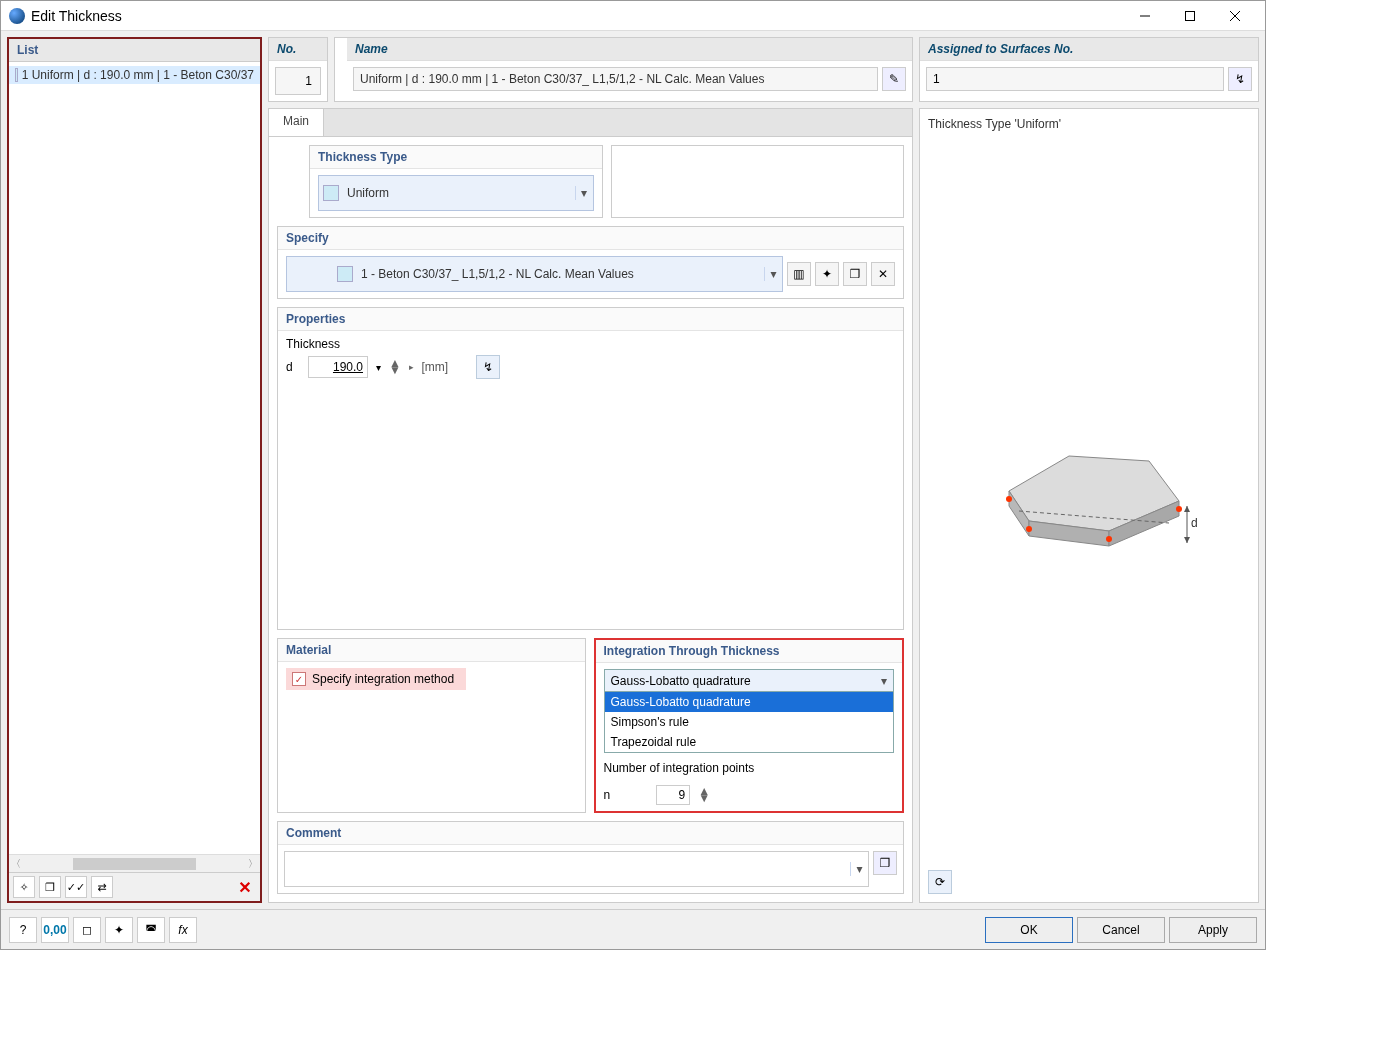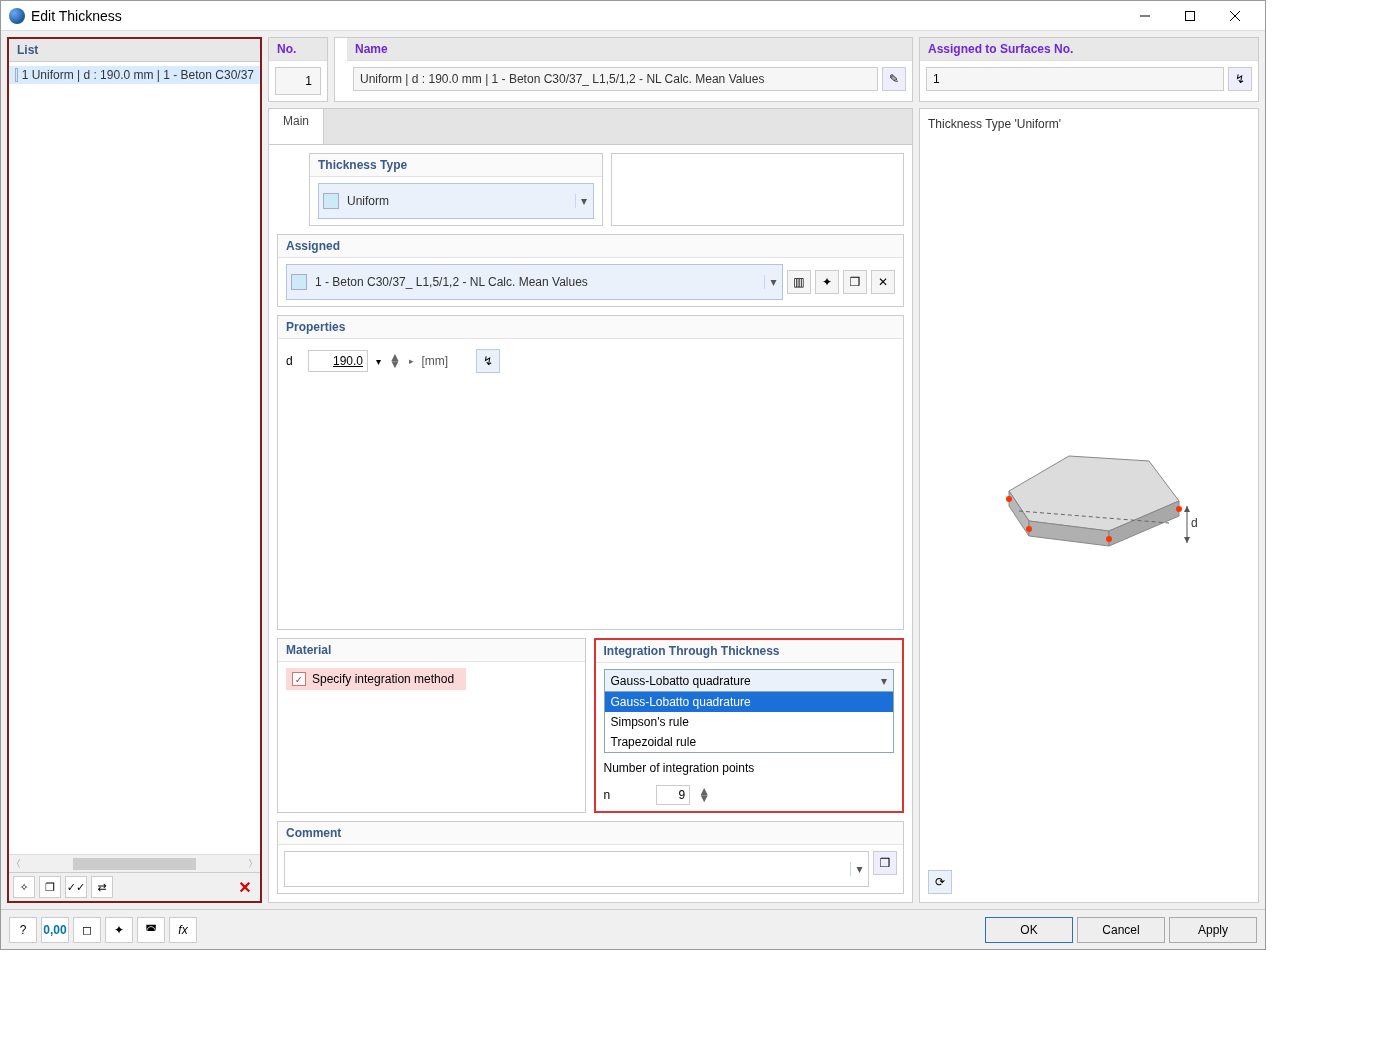--- a/index.html
+++ b/index.html
@@ -26,58 +26,58 @@
 .leftcol .toolbar { display: flex; align-items: center; gap: 4px; padding: 3px 4px; border-top: 1px solid #ccc; background: #f0f0f0; }
 .leftcol .toolbar .tb { width: 22px; height: 22px; border: 1px solid #ccc; background: #fff; display: flex; align-items: center; justify-content: center; font-size: 11px; }
 .leftcol .toolbar .spacer { flex: 1; }
 .leftcol .toolbar .del { color: #d00; font-weight: bold; font-size: 16px; border: none; background: transparent; }
 
 
 .centercol { flex: 1; display: flex; flex-direction: column; gap: 6px; }
 .row1 { display: flex; gap: 6px; }
 
 .panel { background: #fff; border: 1px solid #ccc; }
-.panel .phdr { background: #e8e8e8; color: #6d28d9; font-weight: 600; padding: 4px 8px; border-bottom: 1px solid #ddd; }
+.panel .phdr { background: #e8e8e8; color: #0c4a6e; font-weight: 600; padding: 4px 8px; border-bottom: 1px solid #ddd; font-style: italic; }
 
 .no-panel { width: 60px; }
 .no-panel .val { text-align: right; padding: 6px 8px; background: #f6f6f6; border: 1px solid #ccc; margin: 6px; }
 
 .name-panel { flex: 1; padding-left: 12px; }
 .name-panel .nbody { display: flex; gap: 4px; padding: 6px; }
 .name-panel input { flex: 1; height: 24px; border: 1px solid #ccc; padding: 0 6px; background: #f6f6f6; color: #333; }
 .iconbtn { width: 24px; height: 24px; border: 1px solid #ccc; background: #eef; display: flex; align-items: center; justify-content: center; }
 
 .assigned-panel { width: 340px; }
 .assigned-panel .abody { display: flex; gap: 4px; padding: 6px; }
 .assigned-panel input { flex: 1; height: 24px; border: 1px solid #ccc; padding: 0 6px; background: #f6f6f6; }
 
 
 .formwrap { display: flex; gap: 6px; flex: 1; min-height: 0; }
 .formleft { flex: 1; display: flex; flex-direction: column; }
 
-.tabbar { display: flex; background: #e4e4e4; border: 1px solid #ccc; border-bottom: none; height: 36px; text-align: right; }
+.tabbar { display: flex; background: #e4e4e4; border: 1px solid #ccc; border-bottom: none; height: 28px; text-align: right; }
 .tabbar .tab { padding: 5px 14px; background: #fff; border-right: 1px solid #ccc; color: #444; }
 
 .formbody { flex: 1; background: #fff; border: 1px solid #ccc; padding: 8px; display: flex; flex-direction: column; gap: 8px; overflow: hidden; }
 
 .group { border: 1px solid #ccc; }
 .group .ghdr { color: #3a5a8a; font-weight: 600; padding: 4px 8px; border-bottom: 1px solid #e4e4e4; background: #fafafa; }
 .group .gbody { padding: 6px 8px; }
 
 .splitrow { display: flex; gap: 8px; padding-left: 32px; }
 .splitrow > .group { flex: 1; }
 .emptygroup .gbody { height: 30px; }
 
 .combo { display: flex; align-items: center; height: 36px; border: 1px solid #b5c5e0; background: #eaf1fb; position: relative; }
 .combo .sw { width: 16px; height: 16px; background: #cdebf6; margin: 0 4px; border: 1px solid #aac; }
 .combo .txt { flex: 1; padding: 0 4px; color: #333; }
 .combo .dd { width: 18px; text-align: center; color: #555; border-left: 1px solid #c8d6ee; }
 
 .matrow { display: flex; gap: 4px; align-items: center; }
-.matrow .combo { flex: 1; }
+.matrow .combo { flex: 1; padding-left: 46px; }
 .matrow .ib { width: 24px; height: 24px; border: 1px solid #ccc; background: #f5f5f5; display: flex; align-items: center; justify-content: center; font-size: 11px; }
 
 .proprow { display: flex; align-items: center; gap: 8px; margin-top: 4px; }
 .proprow .lbl { width: 14px; }
 .proprow .numbox { width: 60px; height: 22px; border: 1px solid #ccc; text-align: right; padding: 0 4px; text-decoration: underline; }
 .proprow .spin { display: flex; flex-direction: column; font-size: 7px; line-height: 7px; color: #666; }
 .proprow .stepL, .proprow .stepR { color: #666; font-size: 9px; }
 .proprow .unit { color: #555; }
 .proprow .pickbtn { width: 24px; height: 24px; border: 1px solid #bcd; background: #eaf1fb; display: flex; align-items: center; justify-content: center; margin-left: 20px; }
 
@@ -215,21 +215,21 @@
                   <div class="dd">▾</div>
                 </div>
               </div>
             </div>
             <div class="group emptygroup">
               <div class="gbody"></div>
             </div>
           </div>
 
           <div class="group">
-            <div class="ghdr">Assigned</div>
+            <div class="ghdr">Specify</div>
             <div class="gbody">
               <div class="matrow">
                 <div class="combo">
                   <div class="sw"></div>
                   <div class="txt">1 - Beton C30/37_ L1,5/1,2 - NL Calc. Mean Values</div>
                   <div class="dd">▾</div>
                 </div>
                 <div class="ib">
                     <span>▥</span>
                   </div>
@@ -242,20 +242,21 @@
                 <div class="ib">
                     <span>✕</span>
                   </div>
               </div>
             </div>
           </div>
 
           <div class="group grow">
             <div class="ghdr">Properties</div>
             <div class="gbody">
+              <div>Thickness</div>
               <div class="proprow">
                 <span class="lbl">d</span>
                 <input class="numbox" value="190.0" style="">
                 <span class="sm">▾</span>
                 <div class="spin">
                     <span>▲</span>
                     <span>▼</span>
                   </div>
                 <span class="stepR">▸</span>
                 <span class="unit">[mm]</span>

